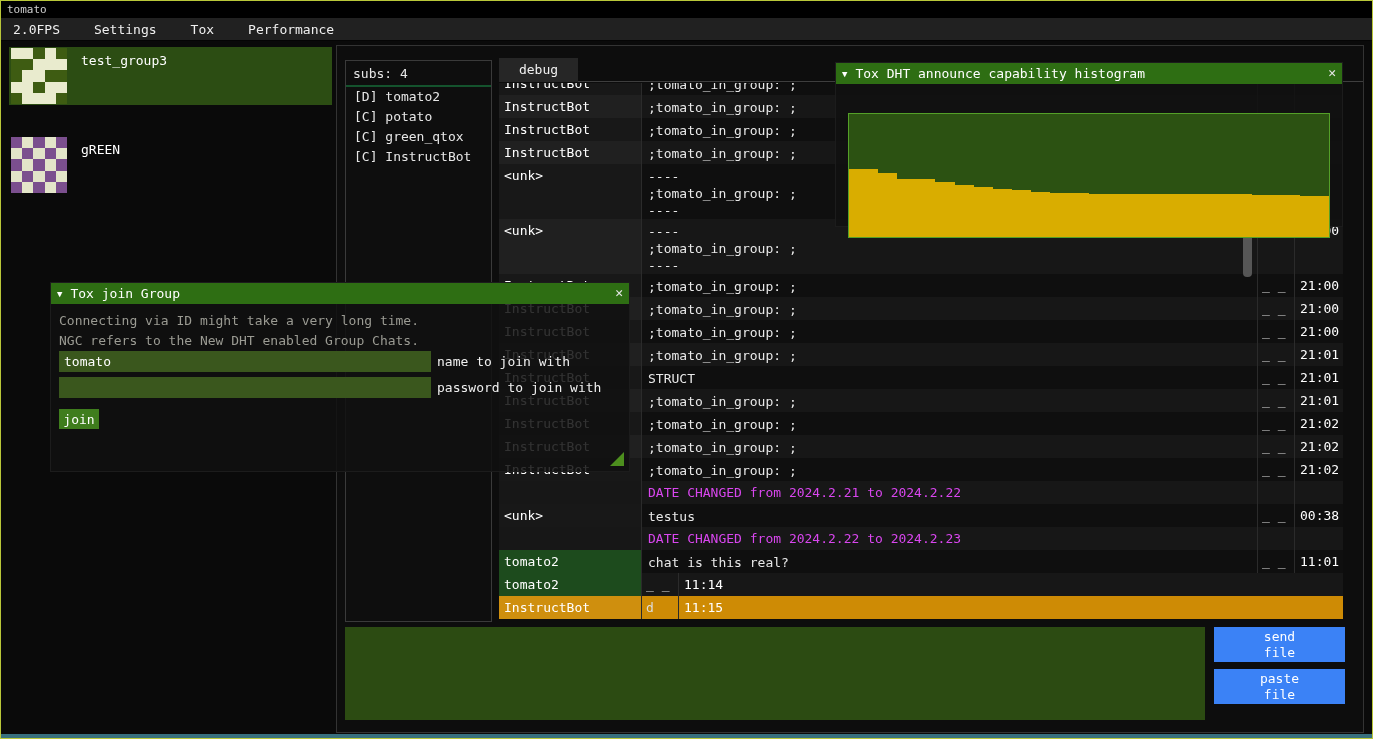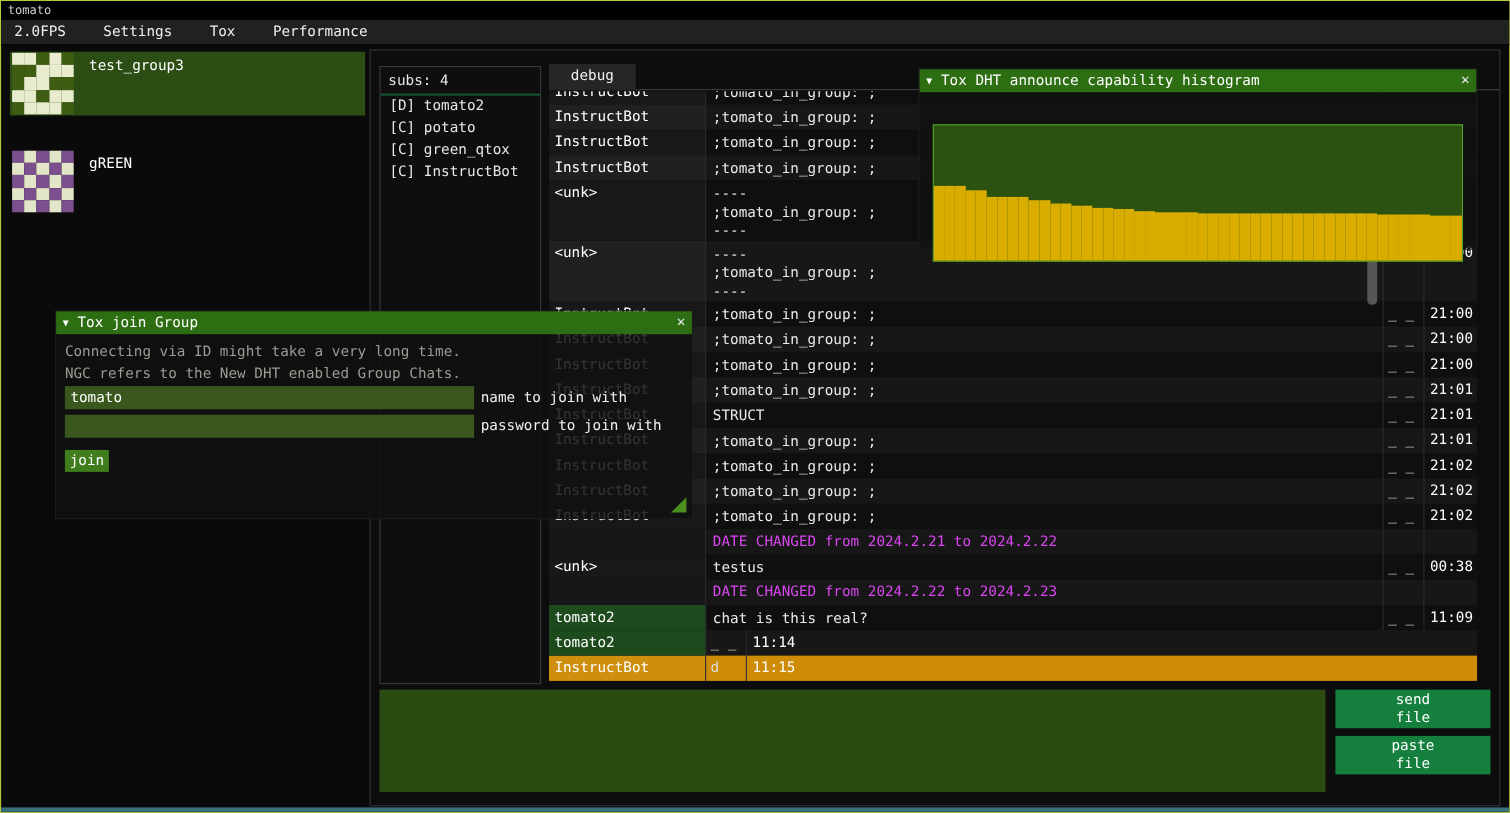--- a/index.html
+++ b/index.html
@@ -32,21 +32,21 @@
   .rows .chat-row:nth-child(even){background:#171717}
   .c-name{width:143px;border-right:1px solid #2b2b2b;padding:4px 0 0 5px;background:rgba(255,255,255,.04);overflow:hidden;white-space:nowrap;color:#fff}
   .c-msg{width:616px;border-right:1px solid #2b2b2b;padding:4px 0 0 6px;color:#e9e9e9;overflow:hidden}
   .c-flags{width:37px;border-right:1px solid #2b2b2b;padding:4px 0 0 4px;color:#dcdcdc}
   .c-time{width:48px;padding:4px 0 0 5px;color:#fff}
   .msg-line{line-height:17px;white-space:nowrap}
   .c-msg.date{color:#d946ef;white-space:nowrap}
   .scroll-thumb{position:absolute;left:906px;top:181px;width:9px;height:50px;background:#565656;border-radius:4px}
 
   .composer{position:absolute;left:8px;top:581px;width:860px;height:93px;background:#2c4b12;border:none;outline:none;resize:none;color:#fff;font:inherit;padding:6px}
-  .btn{position:absolute;left:877px;width:141px;height:35px;background:#15803d;border:none;color:#fff;font:inherit;white-space:pre-line;display:flex;align-items:center;justify-content:center;line-height:16px;cursor:default}
+  .btn{position:absolute;left:877px;width:131px;height:35px;background:#3b82f6;border:none;color:#fff;font:inherit;white-space:pre-line;display:flex;align-items:center;justify-content:center;line-height:16px;cursor:default}
   .btn.send{top:581px}.btn.paste{top:623px}
 
   
   .win{position:absolute;box-shadow:0 0 0 1px #1c1c1c}
   .win-title{height:21px;background:#2e6e13;color:#fff;display:flex;align-items:center;padding:0 6px;position:relative}
   .win-title .arrow{font-size:9px;margin-right:8px}
   .win-title .close{position:absolute;right:6px;top:2px;color:#e8e8e8;cursor:default}
   .win-body{position:absolute;left:0;right:0;top:21px;bottom:0;background:rgba(16,16,16,.86)}
 
   .join{left:50px;top:282px;width:578px;height:188px;z-index:20}
@@ -301,21 +301,21 @@
             <div class="c-msg date">DATE CHANGED from 2024.2.22 to 2024.2.23</div>
             <div class="c-flags"></div>
             <div class="c-time"></div>
           </div>
           <div class="chat-row">
             <div class="c-name" style="background: rgb(29, 75, 29);">tomato2</div>
             <div class="c-msg">
               <div class="msg-line">chat is this real?</div>
             </div>
             <div class="c-flags">_ _</div>
-            <div class="c-time">11:09</div>
+            <div class="c-time">11:01</div>
           </div>
           <div class="chat-row">
             <div class="c-name" style="background: rgb(29, 75, 29);">tomato2</div>
             <div class="c-flags">_ _</div>
             <div class="c-time">11:14</div>
           </div>
           <div class="chat-row" style="background: rgb(206, 139, 5);">
             <div class="c-name">InstructBot</div>
             <div class="c-flags">d</div>
             <div class="c-time">11:15</div>

